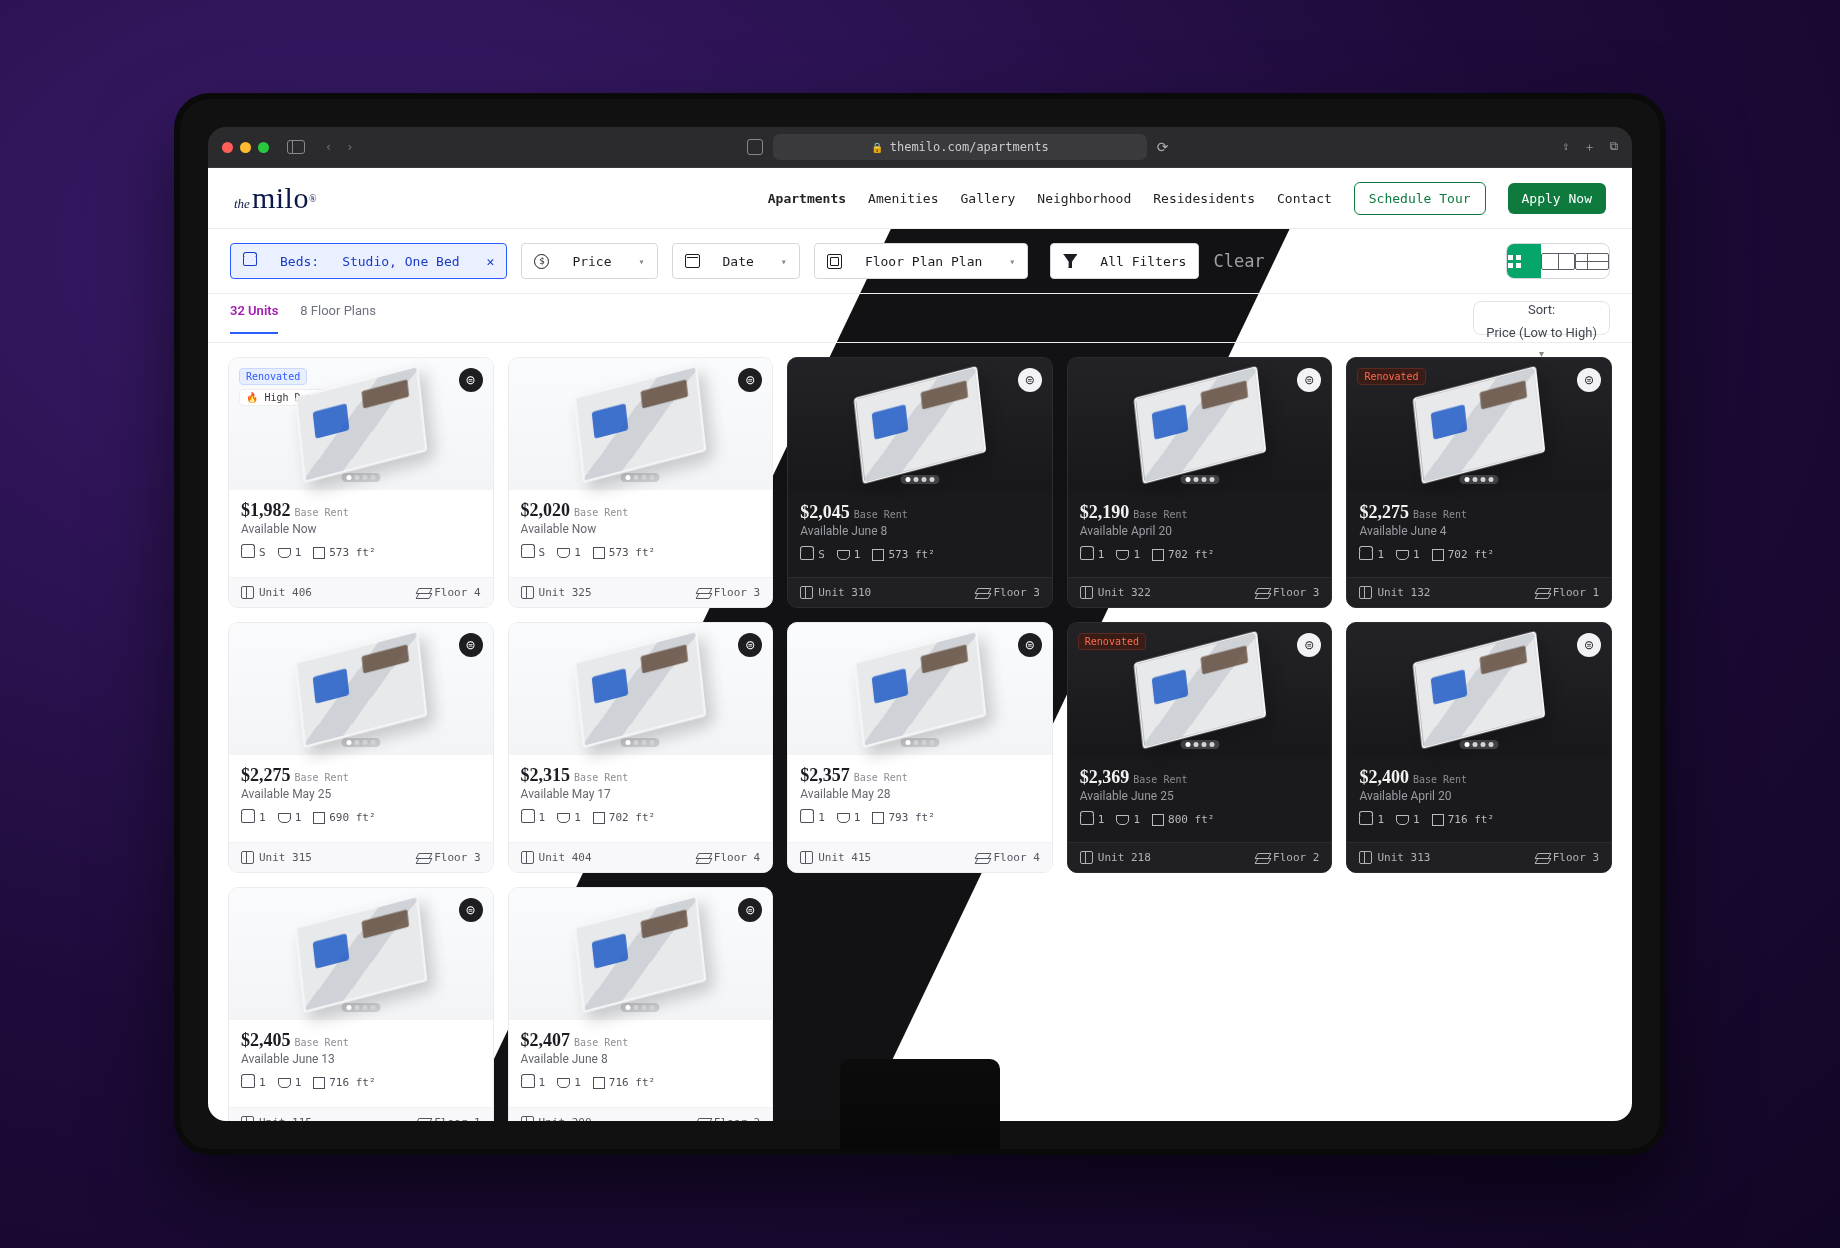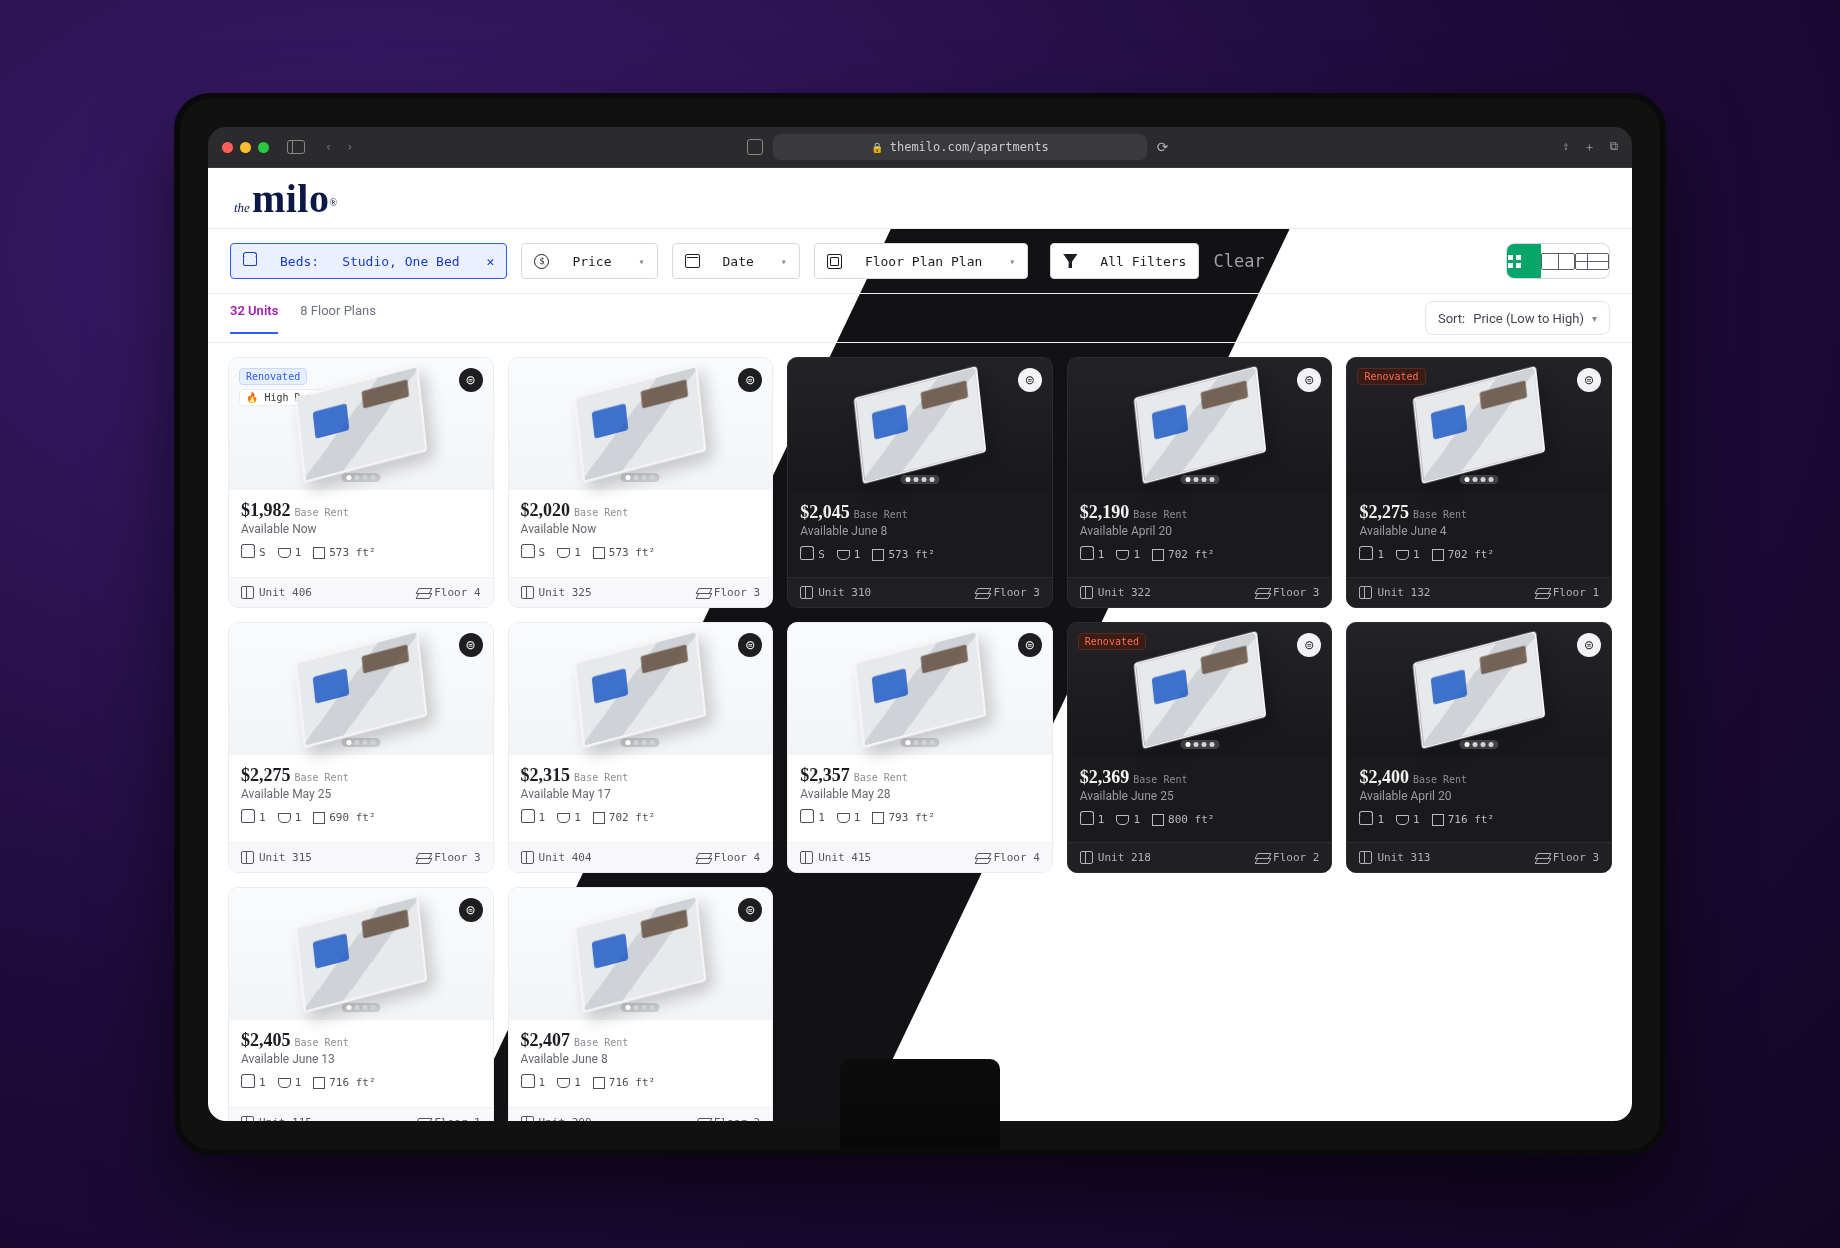--- a/index.html
+++ b/index.html
@@ -49,21 +49,21 @@
     z-index:0;
   }
 
   
   .site-header{
     position:relative;z-index:2;height:60px;display:flex;align-items:center;
     padding:0 26px;background:#fff;border-bottom:1px solid #ececee;
   }
   .brand{font-family:Georgia,'Times New Roman',serif;color:#0c1846;font-weight:400;}
   .brand .the{font-size:13px;font-style:italic;margin-right:2px;}
-  .brand .milo{font-size:40px;font-weight:700;letter-spacing:.5px;}
+  .brand .milo{font-size:30px;font-weight:400;letter-spacing:.5px;}
   .brand sup{font-size:10px;vertical-align:super;}
   .nav{margin-left:auto;display:flex;align-items:center;gap:22px;font-size:13px;color:#222;font-family:ui-monospace,Menlo,monospace;}
   .nav a{color:#222;text-decoration:none;}
   .btn{padding:8px 14px;border-radius:6px;font-size:13px;font-family:ui-monospace,Menlo,monospace;cursor:default;}
   .btn-outline{border:1.5px solid #0e7a3e;color:#0e7a3e;background:#fff;}
   .btn-solid{background:#0e7a3e;color:#fff;}
 
   
   .filters{
     position:relative;z-index:2;height:64px;display:flex;align-items:center;gap:14px;
@@ -88,21 +88,21 @@
   
   .subbar{
     position:relative;z-index:2;height:48px;display:flex;align-items:center;padding:0 22px;
     border-bottom:1px solid #ececee;font-size:13px;
   }
   .tabs{display:flex;gap:22px;}
   .tab{color:#6f7380;padding-bottom:14px;}
   .tab.active{color:#a21caf;border-bottom:2px solid #2b5cff;font-weight:600;}
   .sort{
     margin-left:auto;border:1px solid #e1e3e7;border-radius:8px;height:32px;display:flex;align-items:center;
-    padding:0 12px;gap:8px;color:#424650;
+    padding:0 12px;gap:8px;color:#424650;flex-direction:column;
   }
   .sort .chev{font-size:10px;color:#888;}
 
   
   .grid{
     position:relative;z-index:1;padding:14px 20px 30px;display:grid;
     grid-template-columns:repeat(5,1fr);gap:14px;
     overflow:auto;height:calc(100% - 60px - 64px - 48px);
   }
   .card{
@@ -231,20 +231,30 @@
         <span>⧉</span>
       </div>
     </div>
 
     <div class="page">
       <div class="dark-wedge"></div>
 
       <div class="site-header">
         <div class="brand">
           <span class="the">the</span><span class="milo">milo</span><sup>®</sup>
+        </div>
+        <div class="nav">
+          <a style="font-weight:600;">Apartments</a>
+          <a>Amenities</a>
+          <a>Gallery</a>
+          <a>Neighborhood</a>
+          <a>Residesidents</a>
+          <a>Contact</a>
+          <span class="btn btn-outline">Schedule Tour</span>
+          <span class="btn btn-solid">Apply Now</span>
         </div>
       </div>
 
       <div class="filters">
         <span class="chip active">
           <span class="i i-bed"></span>
           <span>Beds:</span>
           <span>Studio, One Bed</span>
           <span class="x">✕</span>
         </span>

